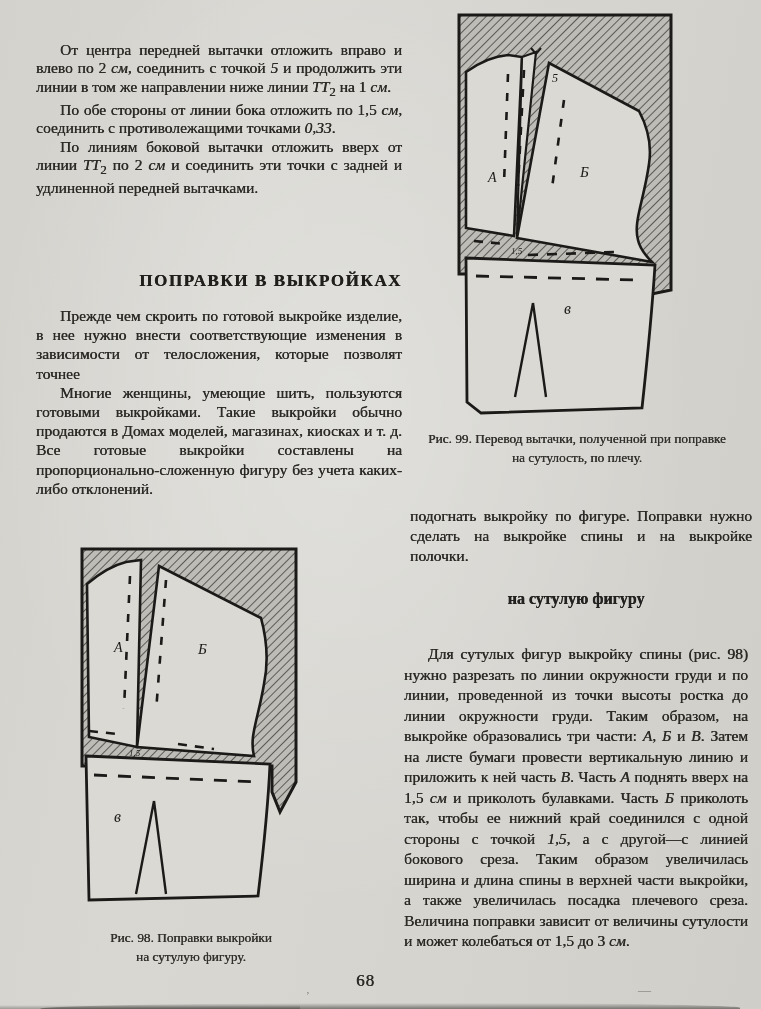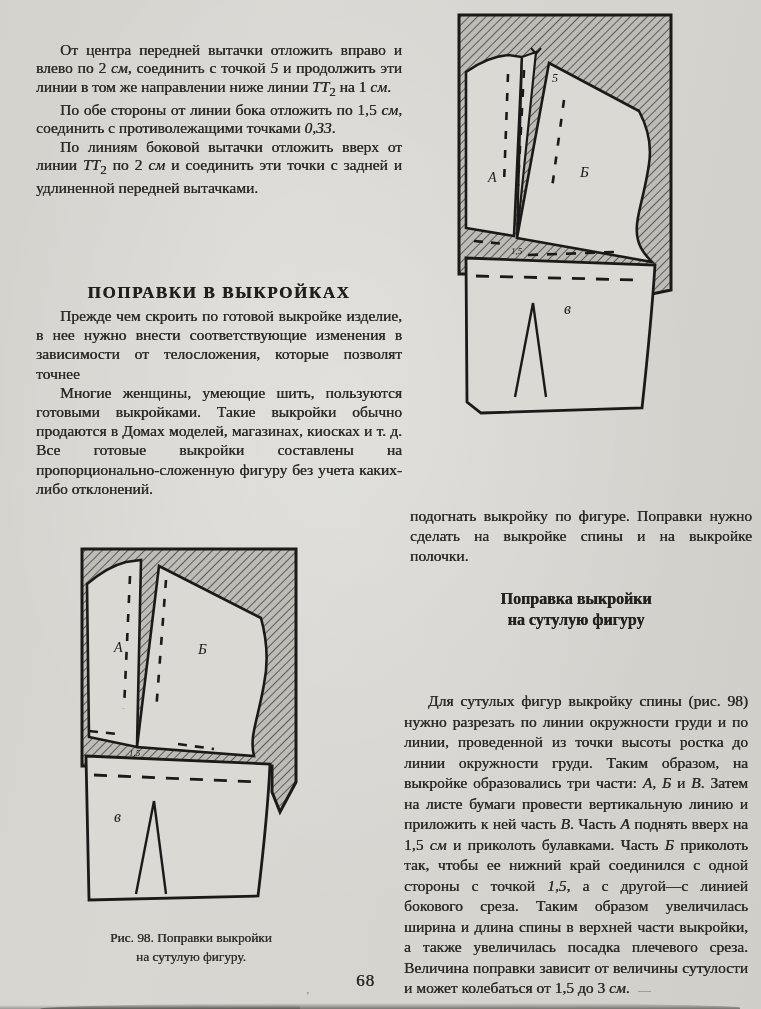--- a/index.html
+++ b/index.html
@@ -10,38 +10,38 @@
       linear-gradient(100deg, #d3d2cd 0%, #d8d7d2 30%, #d5d4cf 65%, #cfcec9 100%);
     font-family:"Liberation Serif", serif;
     color:#2d2b27;
   }
   .txt{ text-align:justify; text-shadow:0.35px 0 0 currentColor; }
   .txt p{ margin:0; text-indent:24px; }
   .txt p.noindent{ text-indent:0; }
   .block-topleft{ position:absolute; left:36px; top:13px; width:366px;
     font-size:15.5px; line-height:18.3px;margin-top:28px; }
   .main-heading{ position:absolute; left:36px; top:271px; width:366px;
-    text-align:center; font-weight:bold; font-size:17px; letter-spacing:1.6px;
-    color:#201f1c; text-shadow:0.4px 0 0 currentColor;margin-top:12px; }
+    text-align:right; font-weight:bold; font-size:17px; letter-spacing:1.6px;
+    color:#201f1c; text-shadow:0.4px 0 0 currentColor; }
   .block-leftmid{ position:absolute; left:36px; top:306px; width:366px;
     font-size:15.5px; line-height:19.2px; }
   .fig{ position:absolute; }
   .fig svg{ display:block; }
   .caption{ position:absolute; text-align:center; font-size:13.3px;
     line-height:19px; color:#33312d; text-shadow:0.3px 0 0 currentColor; }
   .cap98{ left:62px; top:928px; width:258px; }
   .cap99{ left:412px; top:429px; width:330px; }
   .cap99 .cap-inner{ width:300px; margin:0 auto; }
   .block-right1{ position:absolute; left:410px; top:506px; width:342px;
     font-size:15.5px; line-height:20px; }
   .sub-heading{ position:absolute; left:405px; top:588px; width:342px;
     text-align:center; font-weight:bold; font-size:16px; line-height:21px;
     color:#232220; text-shadow:0.4px 0 0 currentColor; }
   .block-right2{ position:absolute; left:404px; top:644px; width:344px;
-    font-size:15.5px; line-height:20.5px;margin-top:47px; }
+    font-size:15.5px; line-height:20.5px; }
   .page-number{ position:absolute; left:356px; top:971px; font-size:17px;
     letter-spacing:1px; color:#2d2b27; text-shadow:0.4px 0 0 currentColor; }
   .speck1{ position:absolute; left:306px; top:983px; font-size:11px; opacity:.55; }
   .speck2{ position:absolute; left:638px; top:982px; font-size:13px; opacity:.5; }
   .bottom-shadow{ position:absolute; left:40px; bottom:0; width:700px; height:6px;
     background:linear-gradient(to top, rgba(45,42,38,.55), rgba(45,42,38,0));
     border-radius:50% 40% 0 0 / 100% 80% 0 0; }
   .bottom-shadow2{ position:absolute; left:0px; bottom:0; width:300px; height:4px;
     background:linear-gradient(to top, rgba(45,42,38,.35), rgba(45,42,38,0)); }
   .fig-label{ font-family:"Liberation Serif", serif; font-style:italic; fill:#1d1c1a; }
@@ -132,27 +132,29 @@
       <path d="M20,264 L180,268" fill="none" stroke="#1b1a18" stroke-width="2.8" stroke-dasharray="13 11"></path>
 
       <text class="fig-label" x="32" y="170" font-size="14">А</text>
       <text class="fig-label" x="124" y="165" font-size="15">Б</text>
       <text class="fig-label" x="108" y="302" font-size="16">в</text>
       <text class="fig-label" x="96" y="70" font-size="12">5</text>
       <text class="fig-label" x="55" y="242" font-size="9">1,5</text>
     </svg>
   </div>
 
+  <div class="caption cap99">
+    <div class="cap-inner">Рис. 99. Перевод вытачки, полученной при поправке на сутулость, по плечу.</div>
+  </div>
 
   <div class="block-right1 txt">
     <p class="noindent">подогнать выкройку по фигуре. Поправки нужно сделать на выкройке спины и на выкройке полочки.</p>
   </div>
 
   <div class="sub-heading">
-    <div>Поправка выкройки</div>
     <div>на сутулую фигуру</div>
   </div>
 
   <div class="block-right2 txt">
     <p>Для сутулых фигур выкройку спины (рис. 98) нужно разрезать по линии окружности груди и по линии, проведенной из точки высоты ростка до линии окружности груди. Таким образом, на выкройке образовались три части: <i>А</i>, <i>Б</i> и <i>В</i>. Затем на листе бумаги провести вертикальную линию и приложить к ней часть <i>В</i>. Часть <i>А</i> поднять вверх на 1,5 <i>см</i> и приколоть булавками. Часть <i>Б</i> приколоть так, чтобы ее нижний край соединился с одной стороны с точкой <i>1,5</i>, а с другой—с линией бокового среза. Таким образом увеличилась ширина и длина спины в верхней части выкройки, а также увеличилась посадка плечевого среза. Величина поправки зависит от величины сутулости и может колебаться от 1,5 до 3 <i>см</i>.</p>
   </div>
 
   <div class="page-number">68</div>
 
   <div class="speck1">‚</div>

